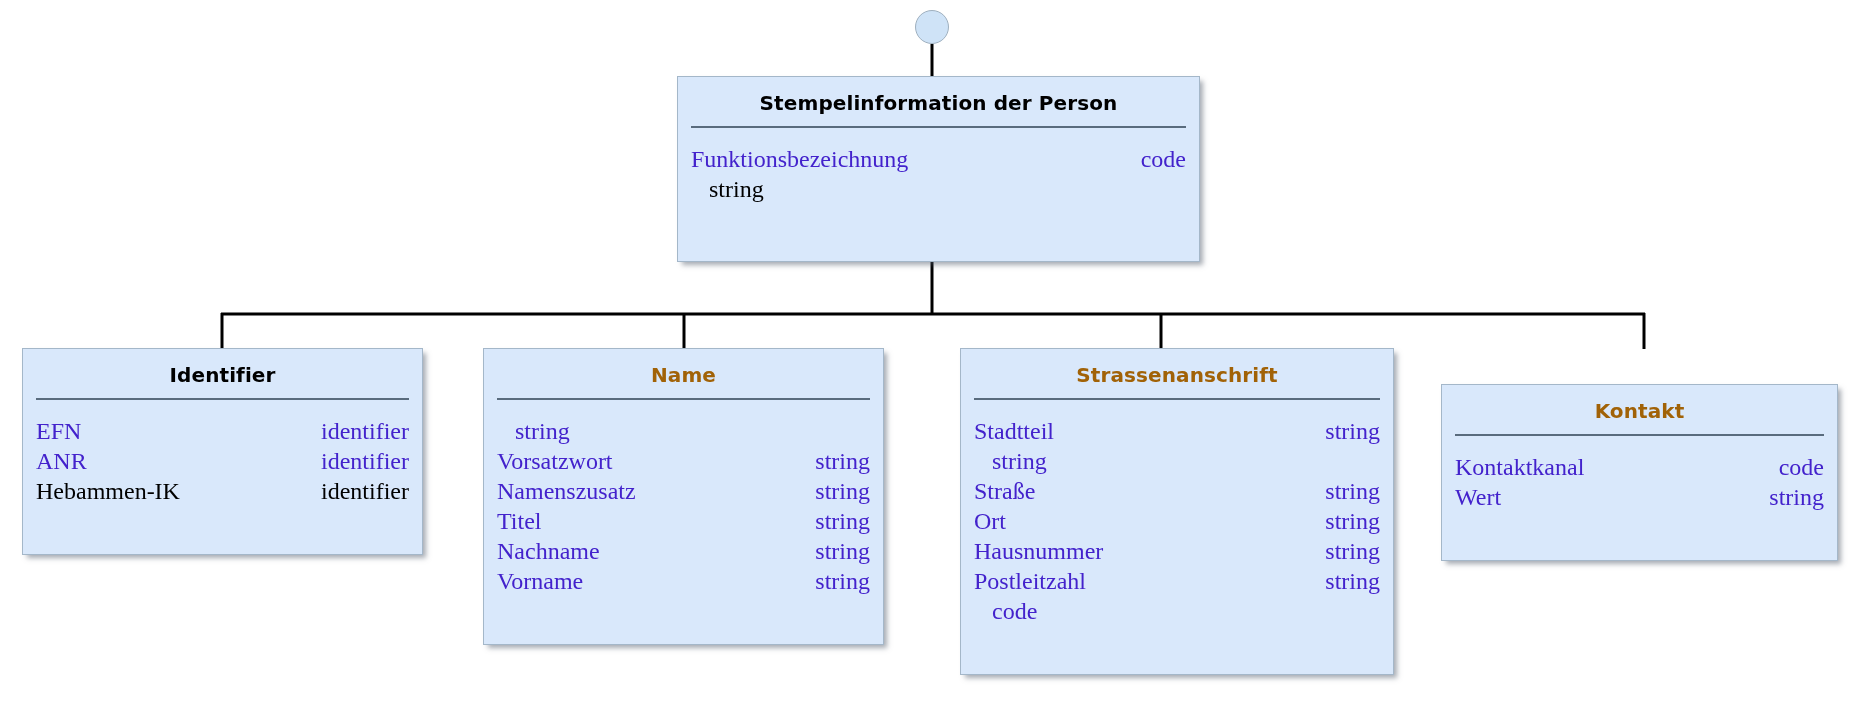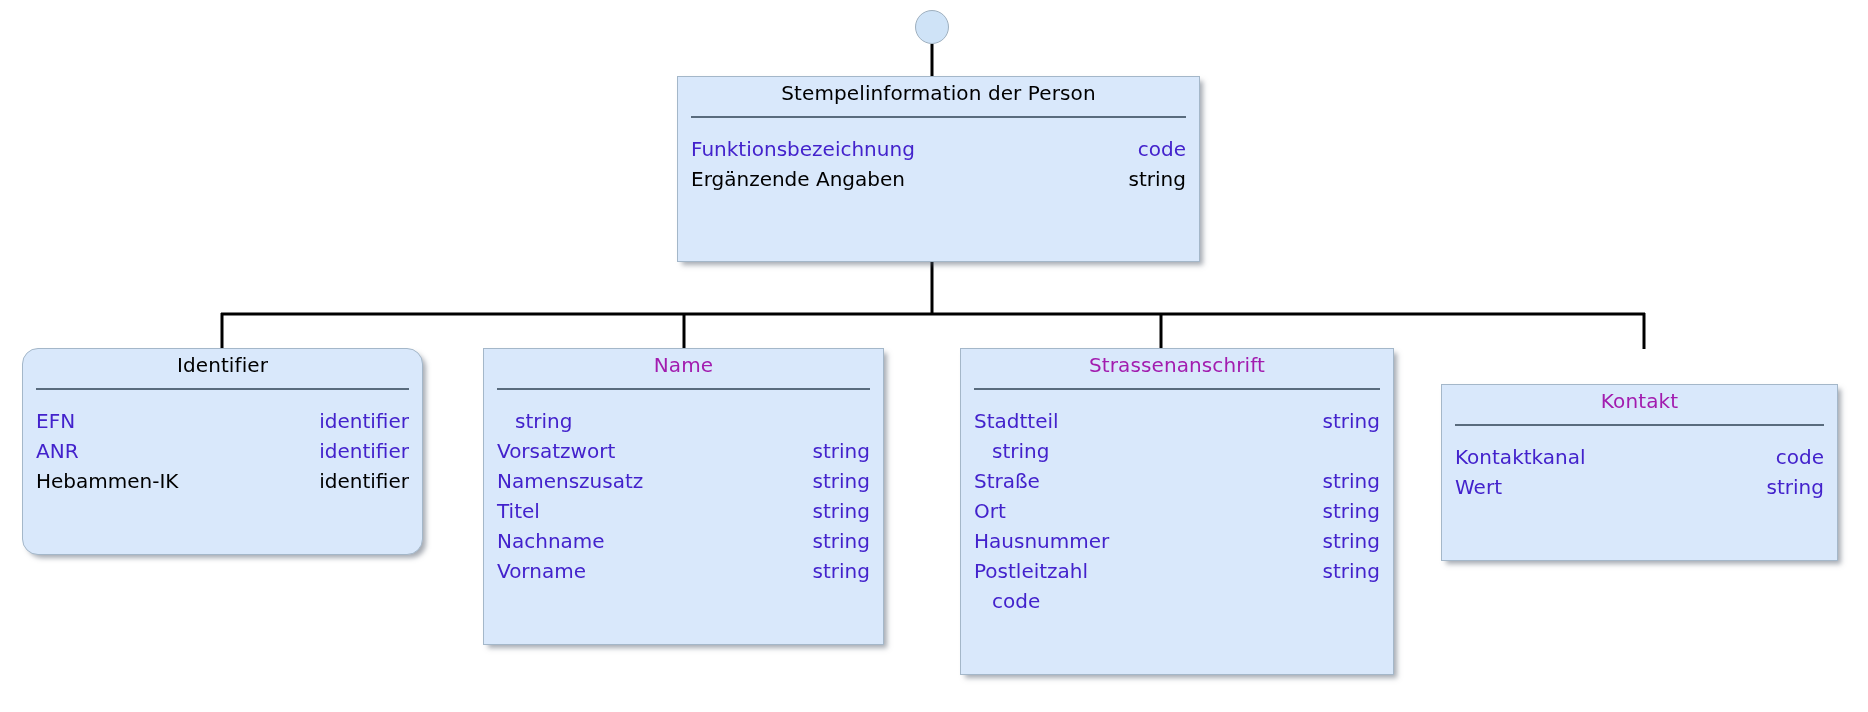--- a/index.html
+++ b/index.html
@@ -17,44 +17,45 @@
   .uml-box{
     position:absolute;
     background:#d9e8fb;
     border:1px solid #a4b7c9;
     box-shadow:4px 4px 5px -1px rgba(80,90,105,0.50);
     box-sizing:border-box;
     overflow:hidden;
   }
   .uml-title{
     text-align:center;
-    font-weight:normal;
+    font-weight:bold;
     font-size:20px;
     line-height:24px;
-    padding:4px 10px 11px 10px;
+    padding:14px 10px 11px 10px;
     letter-spacing:0.1px;
     white-space:nowrap;
   }
   .uml-title.black{color:#000000;}
-  .uml-title.purple{color:#a21caf;}
+  .uml-title.purple{color:#a16207;}
   .uml-sep{
     height:0;
     border-top:2px solid #596b7d;
     margin:0 13px 0 13px;
   }
   .uml-attrs{
     padding:16px 13px 20px 13px;
   }
   .attr-row{
     display:flex;
     justify-content:space-between;
     align-items:center;
-    font-size:20px;
+    font-size:24px;
     line-height:30px;
     white-space:nowrap;
+    font-family:Liberation Serif, serif;
   }
   .attr-row .aname{text-align:left;}
   .attr-row .atype{text-align:right;padding-left:18px;}
   .attr-row.purple{color:#4322cc;}
   .attr-row.black{color:#000000;}
 
   
   .start-circle{
     position:absolute;
     width:34px;height:34px;
@@ -87,27 +88,26 @@
 
   <div class="uml-box" id="box-root" style="left:677px;top:76px;width:523px;height:186px;">
     <div class="uml-title black">Stempelinformation der Person</div>
     <div class="uml-sep"></div>
     <div class="uml-attrs">
       <div class="attr-row purple">
         <span class="aname">Funktionsbezeichnung</span>
         <span class="atype">code</span>
       </div>
       <div class="attr-row black">
-        <span class="aname">Ergänzende Angaben</span>
-        <span class="atype">string</span>
-      </div>
-    </div>
-  </div>
-
-  <div class="uml-box" id="box-identifier" style="left:22px;top:348px;width:401px;height:207px;border-radius:16px;">
+        <span class="atype">string</span>
+      </div>
+    </div>
+  </div>
+
+  <div class="uml-box" id="box-identifier" style="left:22px;top:348px;width:401px;height:207px;">
     <div class="uml-title black">Identifier</div>
     <div class="uml-sep"></div>
     <div class="uml-attrs">
       <div class="attr-row purple">
         <span class="aname">EFN</span>
         <span class="atype">identifier</span>
       </div>
       <div class="attr-row purple">
         <span class="aname">ANR</span>
         <span class="atype">identifier</span>

